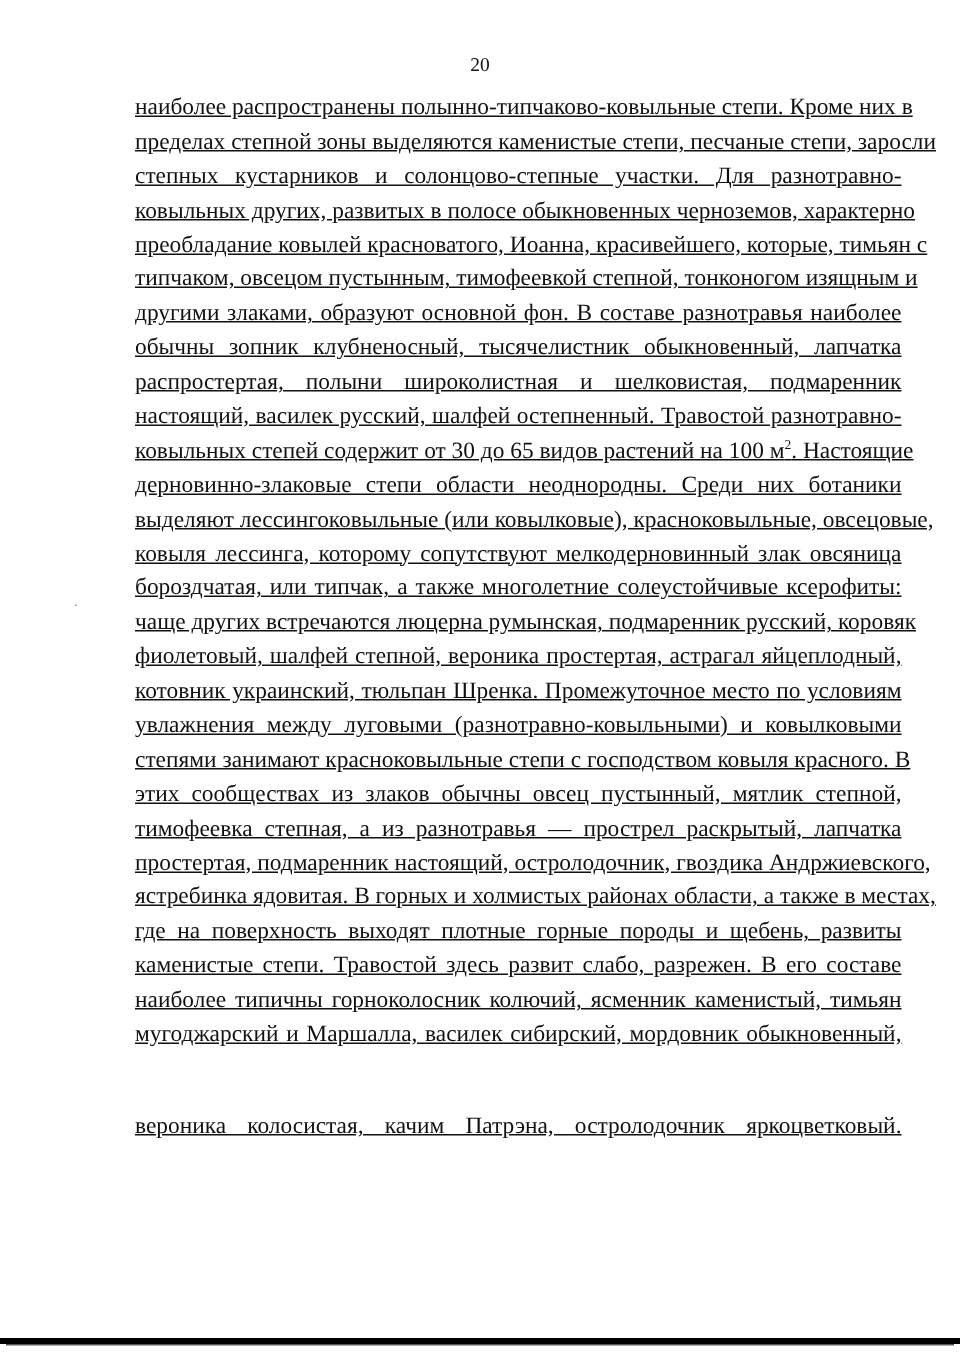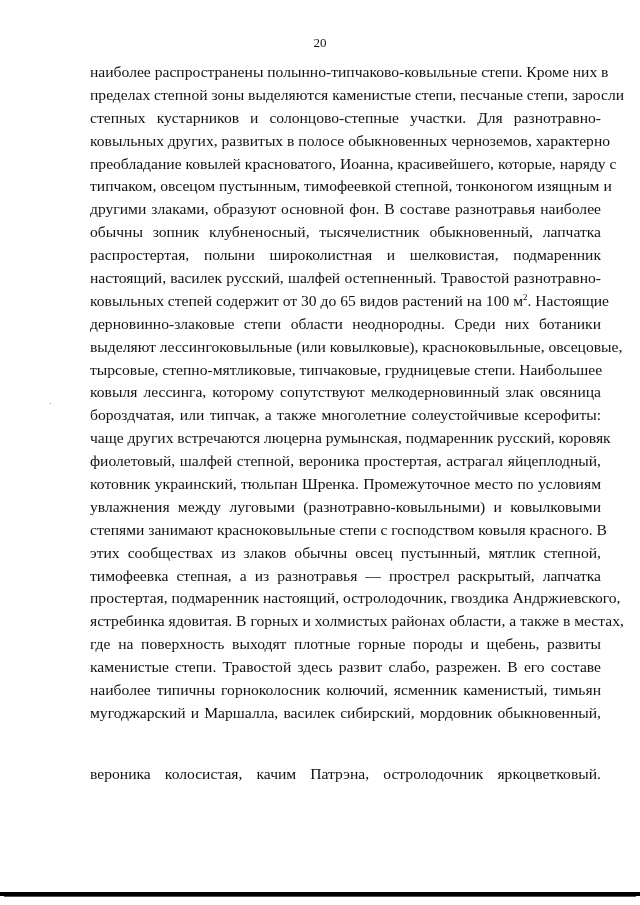--- a/index.html
+++ b/index.html
@@ -32,20 +32,21 @@
     }
     .line {
       display: block;
       height: 22.9px;
       line-height: 22.9px;
       font-size: 15.6px;
       white-space: nowrap;
       text-align: justify;
       text-align-last: justify;
       letter-spacing: 0;
+      text-decoration: underline;
     }
     .line.last {
       text-align-last: justify;
       margin-top: 38px;
     }
     sup {
       font-size: 9px;
       line-height: 0;
       vertical-align: 6px;
     }
@@ -79,30 +80,29 @@
 
 <div>
 
   <div class="page-number">20</div>
 
   <div class="body-text">
     <span class="line">наиболее распространены полынно-типчаково-ковыльные степи. Кроме них в</span>
     <span class="line">пределах степной зоны выделяются каменистые степи, песчаные степи, заросли</span>
     <span class="line">степных кустарников и солонцово-степные участки. Для разнотравно-</span>
     <span class="line">ковыльных других, развитых в полосе обыкновенных черноземов, характерно</span>
-    <span class="line">преобладание ковылей красноватого, Иоанна, красивейшего, которые, наряду с</span>
+    <span class="line">преобладание ковылей красноватого, Иоанна, красивейшего, которые, тимьян с</span>
     <span class="line">типчаком, овсецом пустынным, тимофеевкой степной, тонконогом изящным и</span>
     <span class="line">другими злаками, образуют основной фон. В составе разнотравья наиболее</span>
     <span class="line">обычны зопник клубненосный, тысячелистник обыкновенный, лапчатка</span>
     <span class="line">распростертая, полыни широколистная и шелковистая, подмаренник</span>
     <span class="line">настоящий, василек русский, шалфей остепненный. Травостой разнотравно-</span>
     <span class="line"><span>ковыльных степей содержит от 30 до 65 видов растений на 100 м</span><sup>2</sup><span>. Настоящие</span></span>
     <span class="line">дерновинно-злаковые степи области неоднородны. Среди них ботаники</span>
     <span class="line">выделяют лессингоковыльные (или ковылковые), красноковыльные, овсецовые,</span>
-    <span class="line">тырсовые, степно-мятликовые, типчаковые, грудницевые степи. Наибольшее</span>
     <span class="line">ковыля лессинга, которому сопутствуют мелкодерновинный злак овсяница</span>
     <span class="line">бороздчатая, или типчак, а также многолетние солеустойчивые ксерофиты:</span>
     <span class="line">чаще других  встречаются люцерна румынская, подмаренник русский, коровяк</span>
     <span class="line">фиолетовый, шалфей степной, вероника простертая, астрагал яйцеплодный,</span>
     <span class="line">котовник украинский, тюльпан Шренка. Промежуточное место по условиям</span>
     <span class="line">увлажнения между луговыми (разнотравно-ковыльными) и ковылковыми</span>
     <span class="line">степями занимают красноковыльные степи с господством ковыля красного. В</span>
     <span class="line">этих сообществах из злаков обычны овсец пустынный, мятлик степной,</span>
     <span class="line">тимофеевка степная, а из разнотравья — прострел раскрытый, лапчатка</span>
     <span class="line">простертая, подмаренник настоящий, остролодочник, гвоздика Андржиевского,</span>

